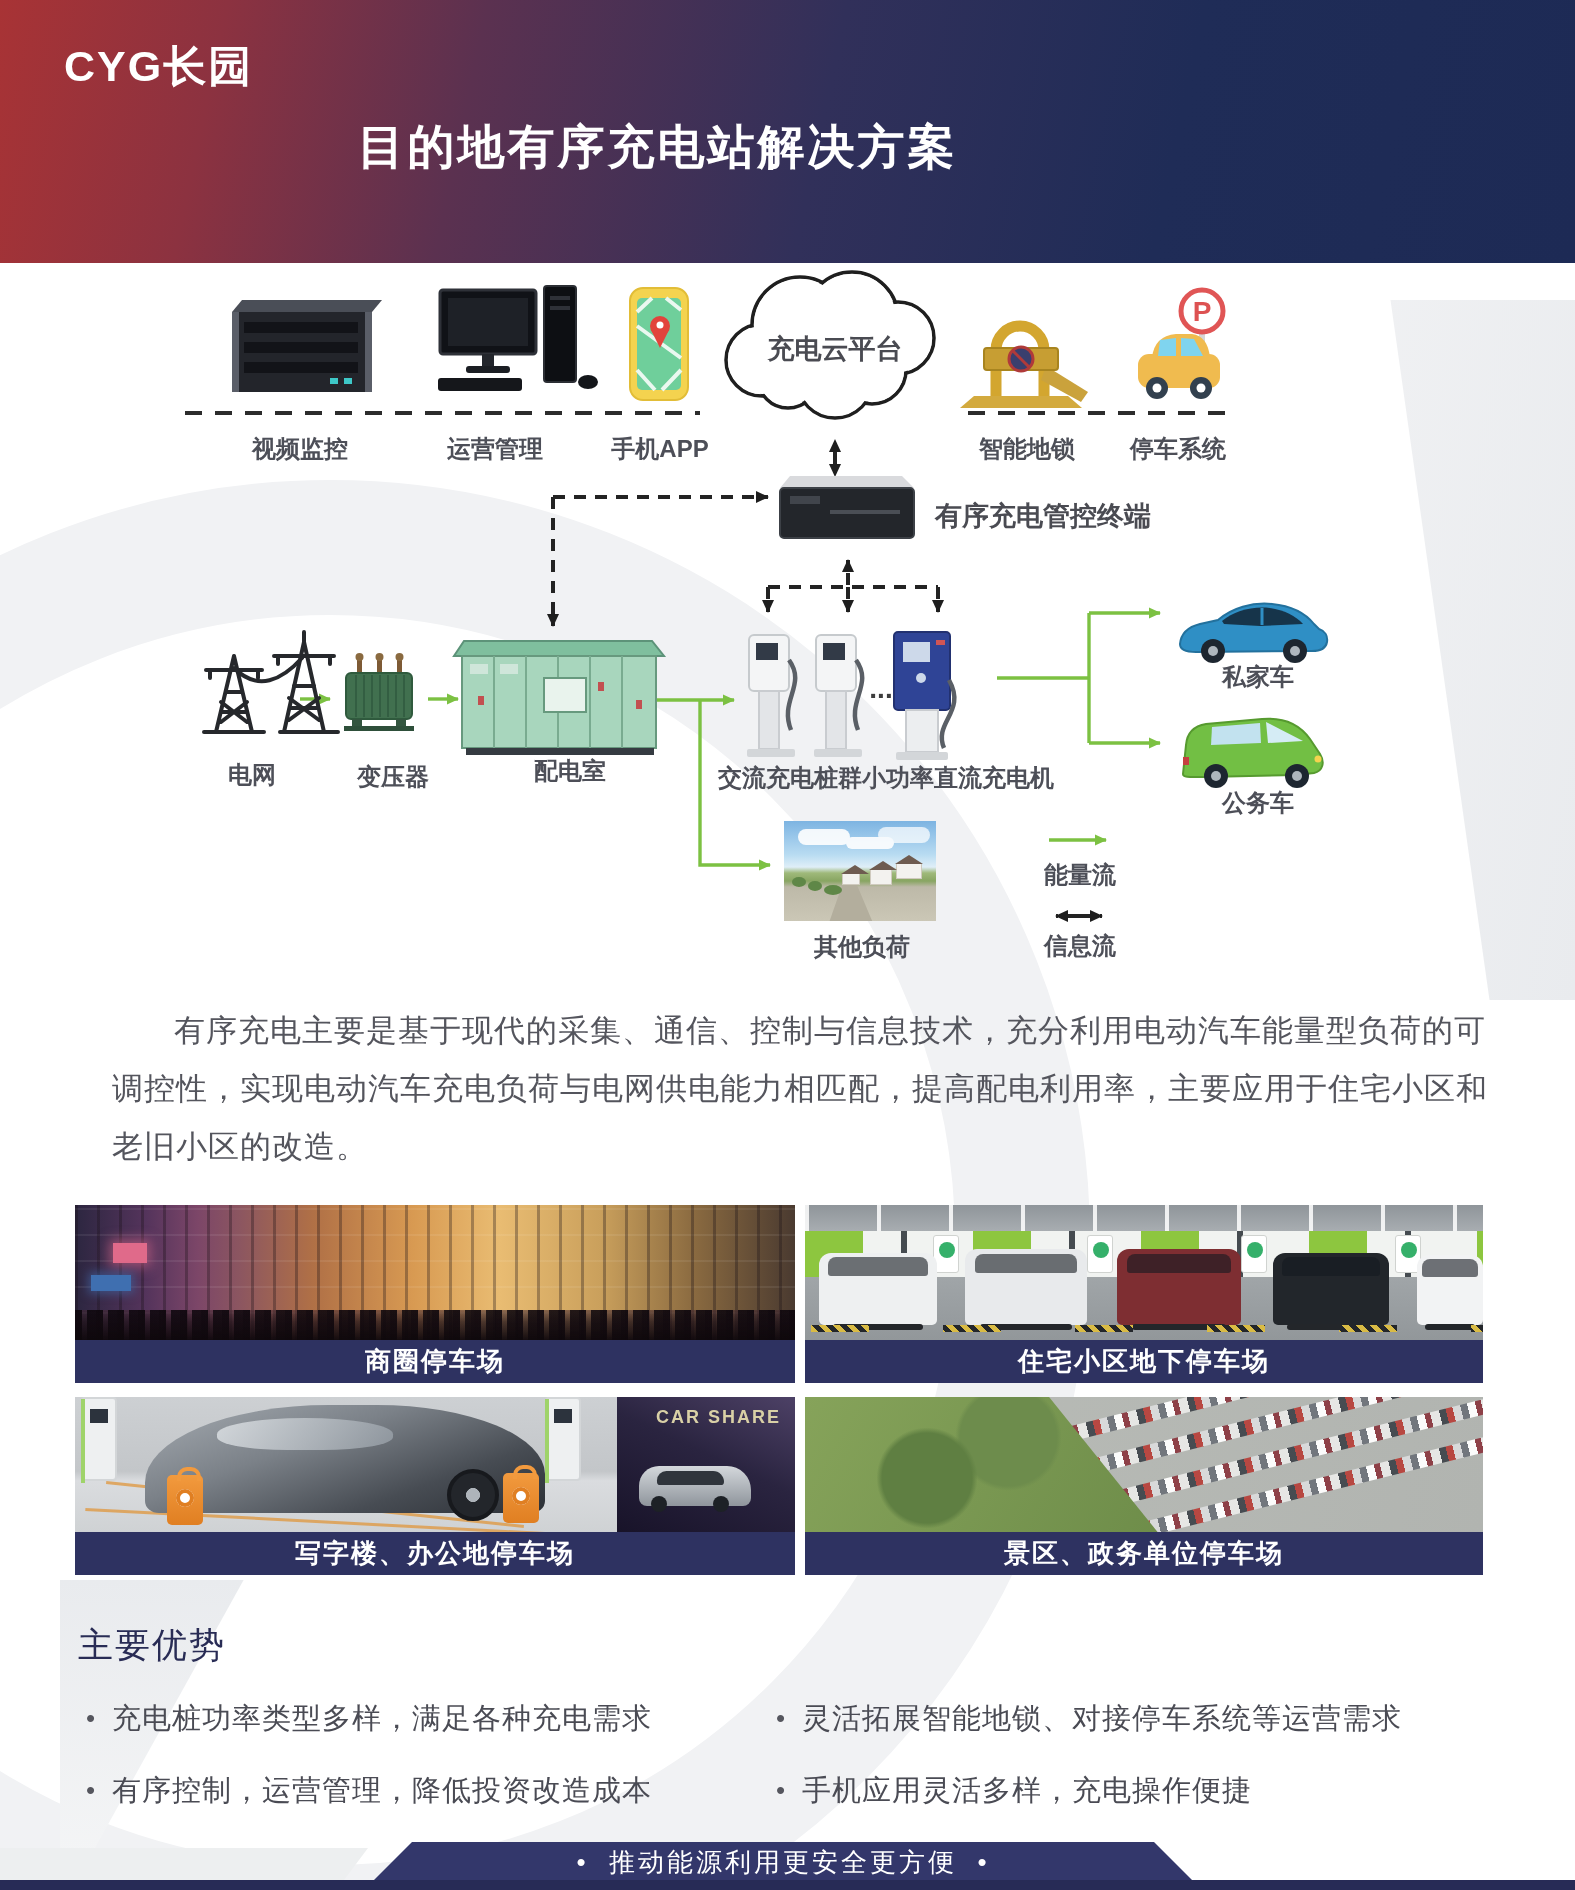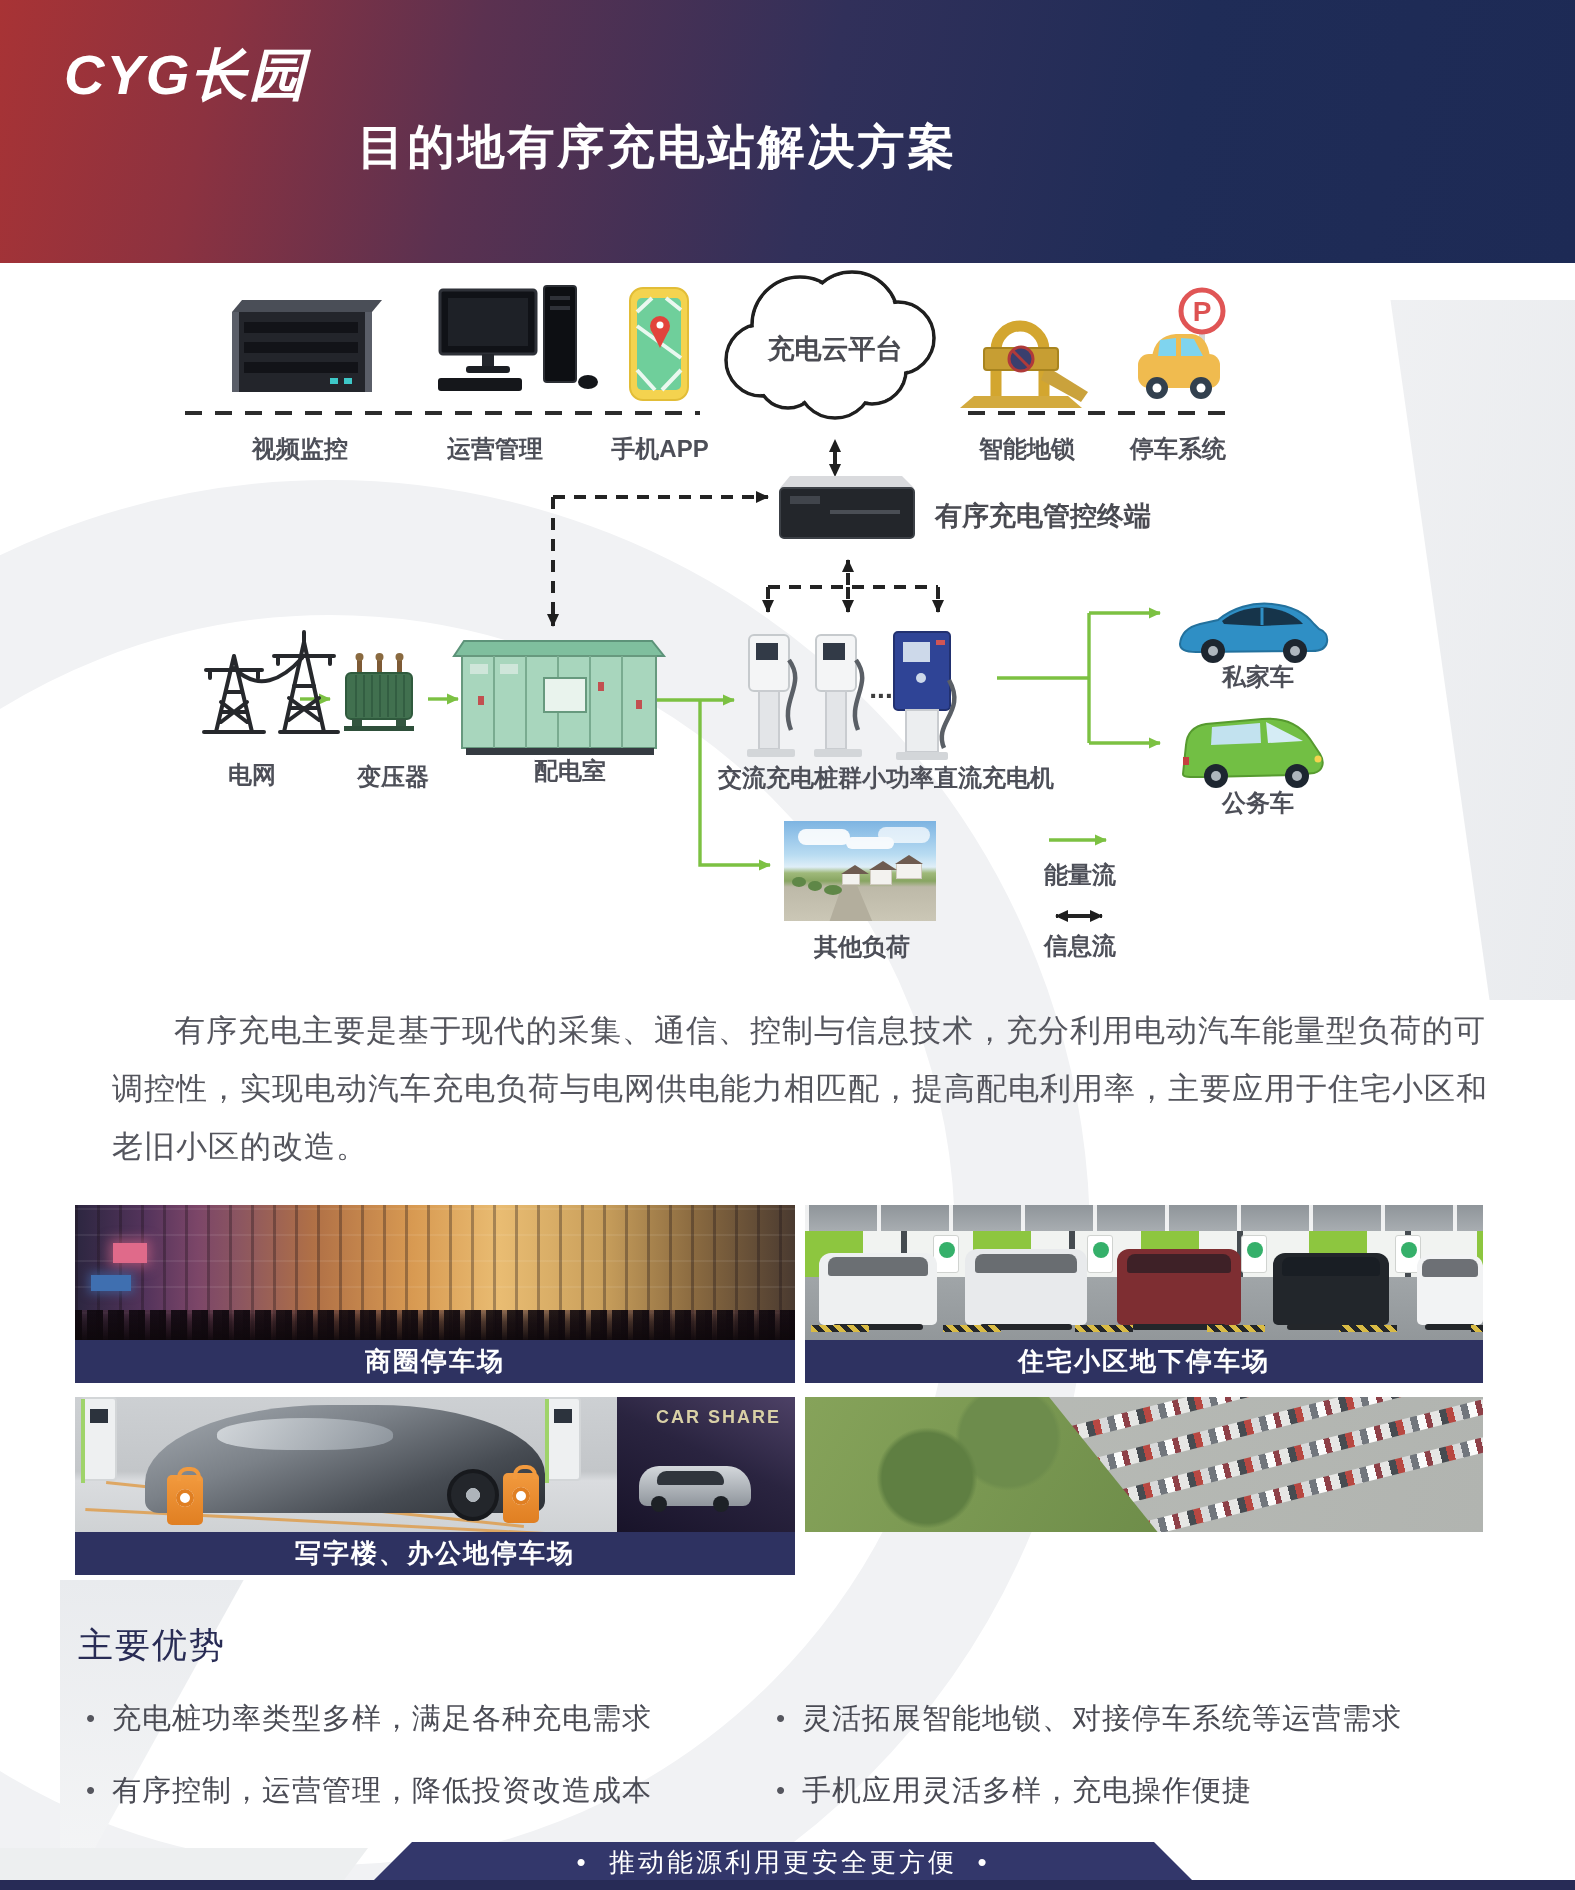--- a/index.html
+++ b/index.html
@@ -13,21 +13,21 @@
   .swoosh-right { position:absolute; right:0; top:300px; width:225px; height:700px; z-index:0;
           background:linear-gradient(100deg,#f0f1f3,#e9ebee);
           clip-path:polygon(18% 0, 100% 0, 100% 100%, 62% 100%); }
   .swoosh-tri { position:absolute; left:60px; top:1580px; width:255px; height:285px; z-index:0;
           background:linear-gradient(180deg,#e9ebee,#f4f5f6);
           clip-path:polygon(0 0, 72% 0, 10% 100%, 0 100%); }
 
   
   .header { position:absolute; left:0; top:0; width:1575px; height:263px; z-index:3;
     background:linear-gradient(102deg,#a83335 0%,#8c3240 14%,#5b3150 30%,#31305a 52%,#1f2c57 74%,#1d2a55 100%); }
-  .logo { position:absolute; left:64px; top:38px; font-size:56px; font-weight:800; color:#fff; letter-spacing:2px;font-style:italic; }
+  .logo { position:absolute; left:64px; top:38px; font-size:43px; font-weight:800; color:#fff; letter-spacing:2px; }
   .title { position:absolute; top:116px; left:0; width:1315px; text-align:center;
            font-size:47px; font-weight:800; color:#fff; letter-spacing:3px; }
 
   
   .diagram { position:absolute; left:0; top:230px; width:1575px; height:760px; z-index:1; }
   .diagram svg { position:absolute; left:0; top:0; }
   svg text { font-family:"Liberation Sans","DejaVu Sans",sans-serif; }
   .t24 { font-size:24px; font-weight:600; fill:#4d4f58; }
   .t26 { font-size:27px; font-weight:600; fill:#4a4b52; }
   .tP  { font-size:28px; font-weight:800; fill:#dd5252; }
@@ -468,20 +468,21 @@
     </figure>
 
     <figure class="card">
       <div class="photo p4">
         <div class="prow" style="top:6px;"></div>
         <div class="prow" style="top:44px;"></div>
         <div class="prow" style="top:82px;"></div>
         <div class="prow" style="top:120px;"></div>
         <div class="p4-green"></div>
       </div>
+      <figcaption class="cap">景区、政务单位停车场</figcaption>
     </figure>
 
   </div>
 
   <div class="adv">
     <h2>主要优势</h2>
     <div class="adv-cols">
       <div class="adv-col">
         <div class="adv-item">
           <span class="dot">•</span>

